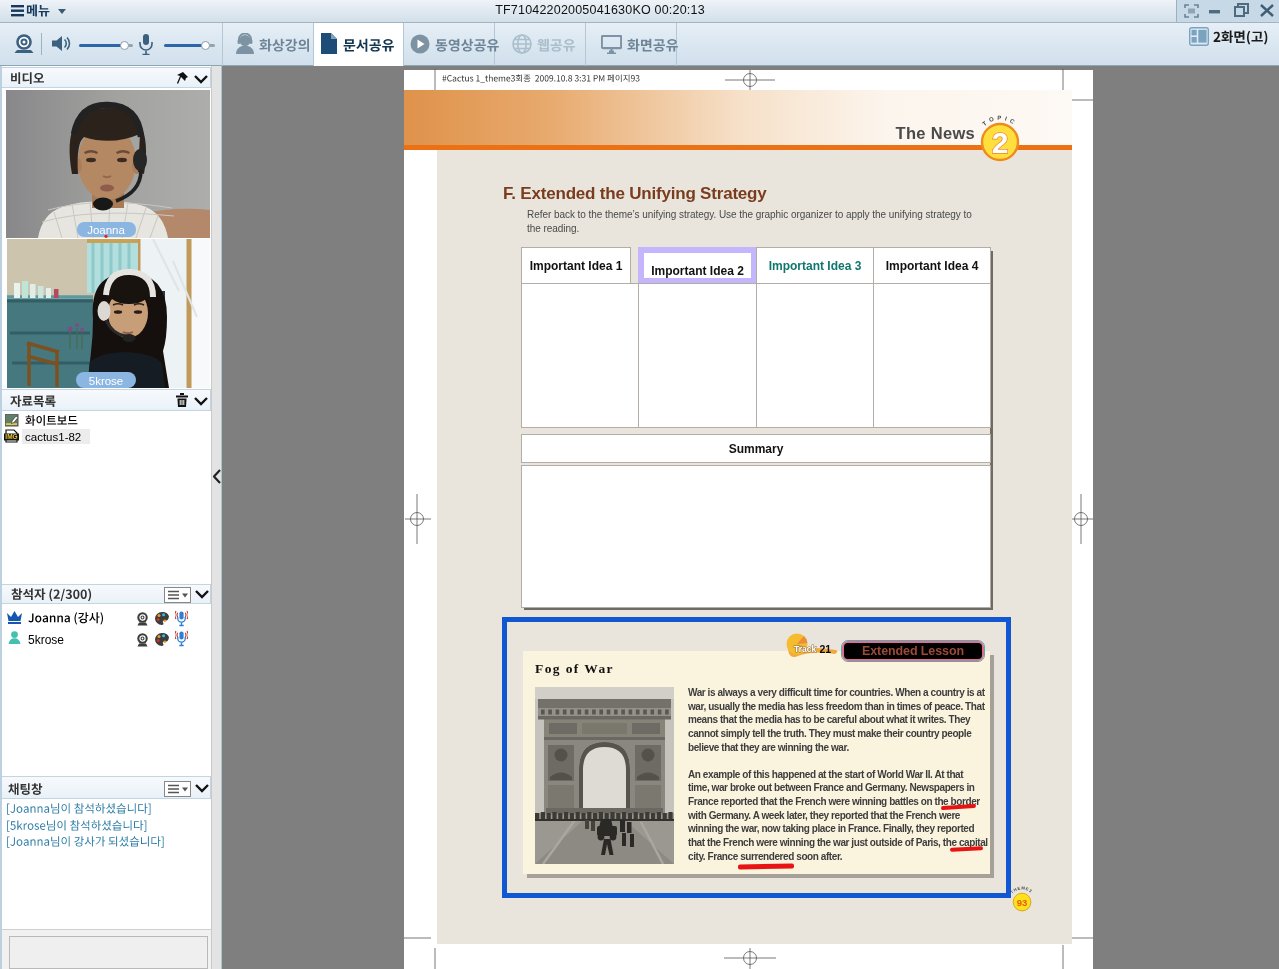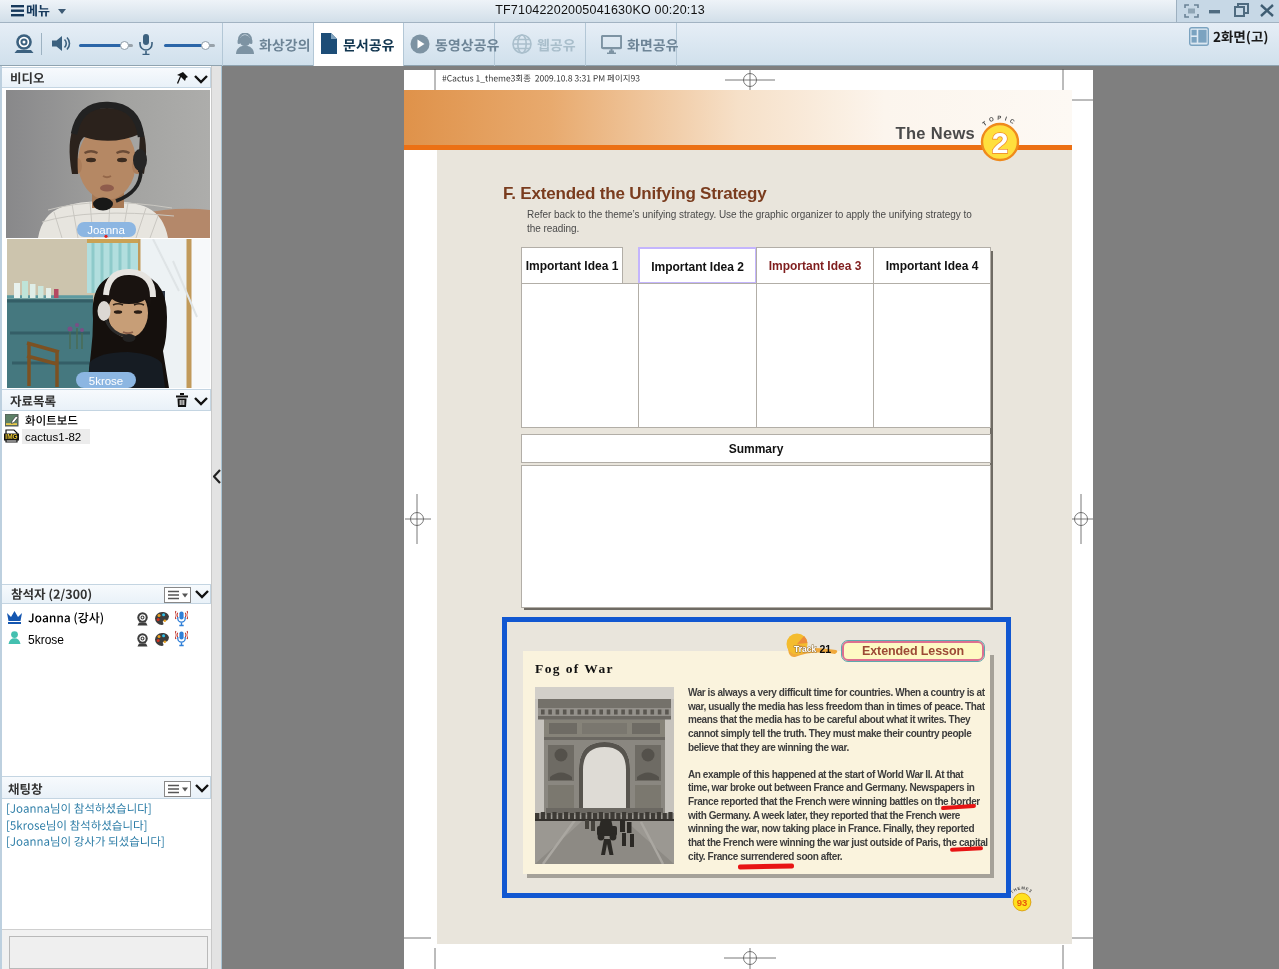--- a/index.html
+++ b/index.html
@@ -398,41 +398,41 @@
       <path id="arcT" d="M5.4 22 A22 22 0 0 1 44.6 22"></path>
     </defs>
     <circle cx="25" cy="32" r="18" fill="#ffdf3d" stroke="#ef8a1c" stroke-width="2.4"></circle>
     <text font-size="6" font-weight="bold" fill="#4a4a4a" letter-spacing="3.1" font-family="Liberation Sans"><textPath href="#arcT" startOffset="7">TOPIC</textPath></text>
     <text x="25" y="43" font-size="30" font-weight="bold" text-anchor="middle" fill="#fff" stroke="#f08328" stroke-width="1.4" paint-order="stroke" font-family="Liberation Sans">2</text>
   </svg>
 <div class="ab" style="left:503px;top:184px;font-weight:bold;font-size:17px;color:#7a3c1e;letter-spacing:-0.2px">F. Extended the Unifying Strategy</div>
 <div class="ab" style="left:527px;top:208px;width:480px;font-size:10px;color:#4a4a4a;letter-spacing:-0.05px;line-height:14px">Refer back to the theme’s unifying strategy. Use the graphic organizer to apply the unifying strategy to<br>the reading.</div>
 <div class="ab" style="left:990px;top:251px;width:3px;height:359px;background:#6f6b64"></div>
 <div class="ab" style="left:524px;top:607px;width:469px;height:3px;background:#6f6b64"></div>
-<div class="ab" style="left:521px;top:247px;width:102px;height:37px;background:#fff;border:1px solid #b2aea7;text-align:center;line-height:36px;font-weight:bold;font-size:12px;color:#111">Important Idea 1</div>
+<div class="ab" style="left:521px;top:247px;width:110px;height:37px;background:#fff;border:1px solid #b2aea7;text-align:center;line-height:36px;font-weight:bold;font-size:12px;color:#111">Important Idea 1</div>
 <div class="ab" style="left:521px;top:283px;width:118px;height:145px;background:#fff;border:1px solid #b2aea7"></div>
-<div class="ab" style="left:638px;top:247px;width:119px;height:37px;background:#fff;border:2px solid #c4b5fd;text-align:center;line-height:36px;font-weight:bold;font-size:12px;color:#111">Important Idea 2</div>
+<div class="ab" style="left:638px;top:247px;width:119px;height:37px;background:#fff;border:6px solid #c4b5fd;text-align:center;line-height:36px;font-weight:bold;font-size:12px;color:#111">Important Idea 2</div>
 <div class="ab" style="left:638px;top:283px;width:119px;height:145px;background:#fff;border:1px solid #b2aea7"></div>
-<div class="ab" style="left:756px;top:247px;width:118px;height:37px;background:#fff;border:1px solid #b2aea7;text-align:center;line-height:36px;font-weight:bold;font-size:12px;color:#7f1d1d">Important Idea 3</div>
+<div class="ab" style="left:756px;top:247px;width:118px;height:37px;background:#fff;border:1px solid #b2aea7;text-align:center;line-height:36px;font-weight:bold;font-size:12px;color:#0f766e">Important Idea 3</div>
 <div class="ab" style="left:756px;top:283px;width:118px;height:145px;background:#fff;border:1px solid #b2aea7"></div>
 <div class="ab" style="left:873px;top:247px;width:118px;height:37px;background:#fff;border:1px solid #b2aea7;text-align:center;line-height:36px;font-weight:bold;font-size:12px;color:#111">Important Idea 4</div>
 <div class="ab" style="left:873px;top:283px;width:118px;height:145px;background:#fff;border:1px solid #b2aea7"></div>
 <div class="ab" style="left:521px;top:434px;width:470px;height:29px;background:#fff;border:1px solid #b2aea7;text-align:center;line-height:28px;font-weight:bold;font-size:12px;color:#111">Summary</div>
 <div class="ab" style="left:521px;top:465px;width:470px;height:143px;background:#fff;border:1px solid #b2aea7"></div>
 <div class="ab" style="left:502px;top:617px;width:509px;height:281px;border:5px solid #1157d1"></div>
 <div class="ab" style="left:523px;top:651px;width:467px;height:223px;background:#faf3dd;box-shadow:4px 4px 0 #a5a199"></div>
 <svg class="ab" style="left:784px;top:632px" width="58" height="28" viewBox="0 0 58 28">
     <path d="M4 17q20-3 48 1 3 1.5-1 4-22-4-40 3-6 1-7-8z" fill="#f0a93c"></path>
     <circle cx="13" cy="12" r="10.5" fill="#f4bc2e"></circle>
     <path d="M13 12l7-8a10.5 10.5 0 013.5 7z" fill="#ed8c3a"></path>
     <path d="M13 12l10 3a10.5 10.5 0 01-3 5z" fill="#efa438"></path>
     <text x="10" y="19.5" font-size="8.5" font-weight="bold" fill="#fff" stroke="#8d7040" stroke-width="0.9" paint-order="stroke" font-family="Liberation Sans">Track</text>
     <text x="35.5" y="20.5" font-size="10.5" font-weight="bold" fill="#0a0a0a" font-family="Liberation Sans">21</text>
   </svg>
-<div class="ab" style="left:842px;top:641px;width:142px;height:20px;background:#fef9c3;border:2px solid #dd7090;border-radius:6px;outline:1px solid #5fa8ae;text-align:center;line-height:16px;font-weight:bold;font-size:12.5px;color:#9c4a36;letter-spacing:-0.1px">Extended Lesson</div>
+<div class="ab" style="left:842px;top:641px;width:142px;height:20px;background:#000000;border:2px solid #dd7090;border-radius:6px;outline:1px solid #5fa8ae;text-align:center;line-height:16px;font-weight:bold;font-size:12.5px;color:#9c4a36;letter-spacing:-0.1px">Extended Lesson</div>
 <div class="ab" style="left:535px;top:661px;font-family:'Liberation Serif',serif;font-weight:bold;font-size:13.5px;letter-spacing:1.4px;color:#111">Fog of War</div>
 <svg class="ab" style="left:535px;top:687px" width="139" height="177" viewBox="0 0 139 177">
     <rect width="139" height="177" fill="#c6c3bd"></rect>
     <rect x="0" y="0" width="139" height="12" fill="#d2cfc9"></rect>
     <rect x="0" y="126" width="139" height="51" fill="#9b9892"></rect>
     <path d="M0 177l56-51h26l57 51z" fill="#8d8a84"></path>
     <path d="M8 177l32-44M128 177l-22-42" stroke="#aaa7a1" stroke-width="2.5"></path>
     <rect x="9" y="28" width="121" height="100" fill="#8a8780"></rect>
     <rect x="3" y="12" width="133" height="9" fill="#74716a"></rect>
     <rect x="3" y="21" width="133" height="8" fill="#94918b"></rect>

